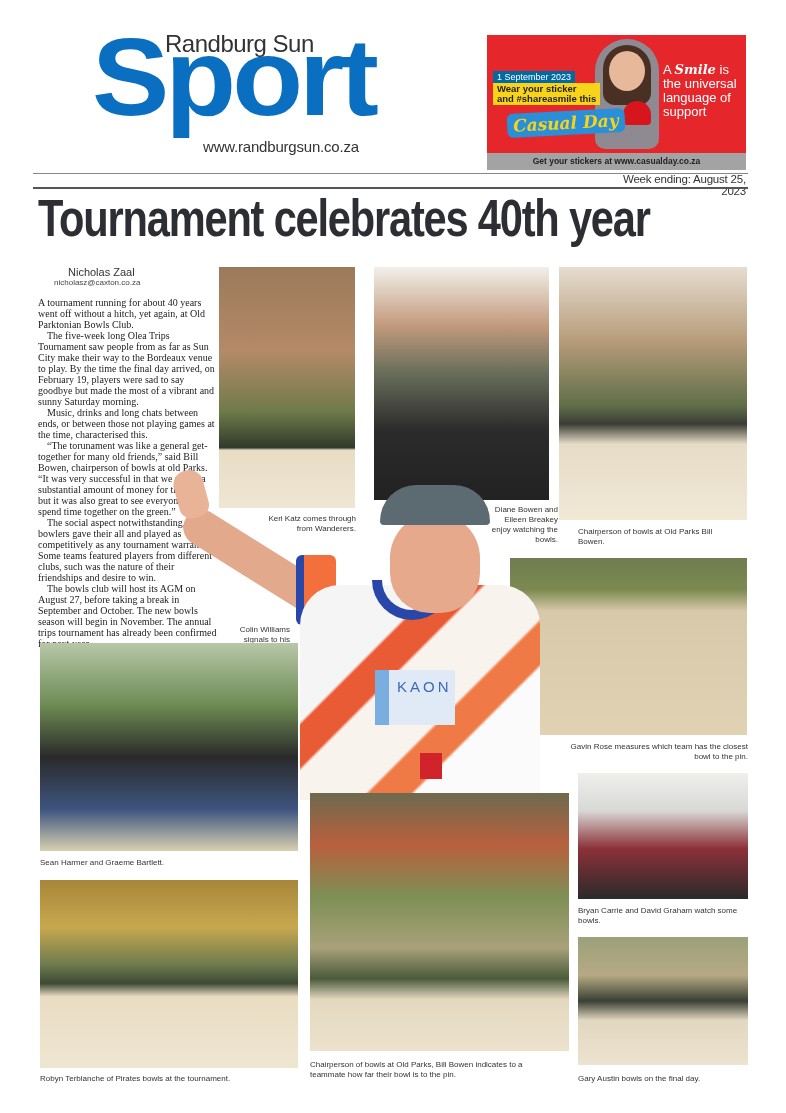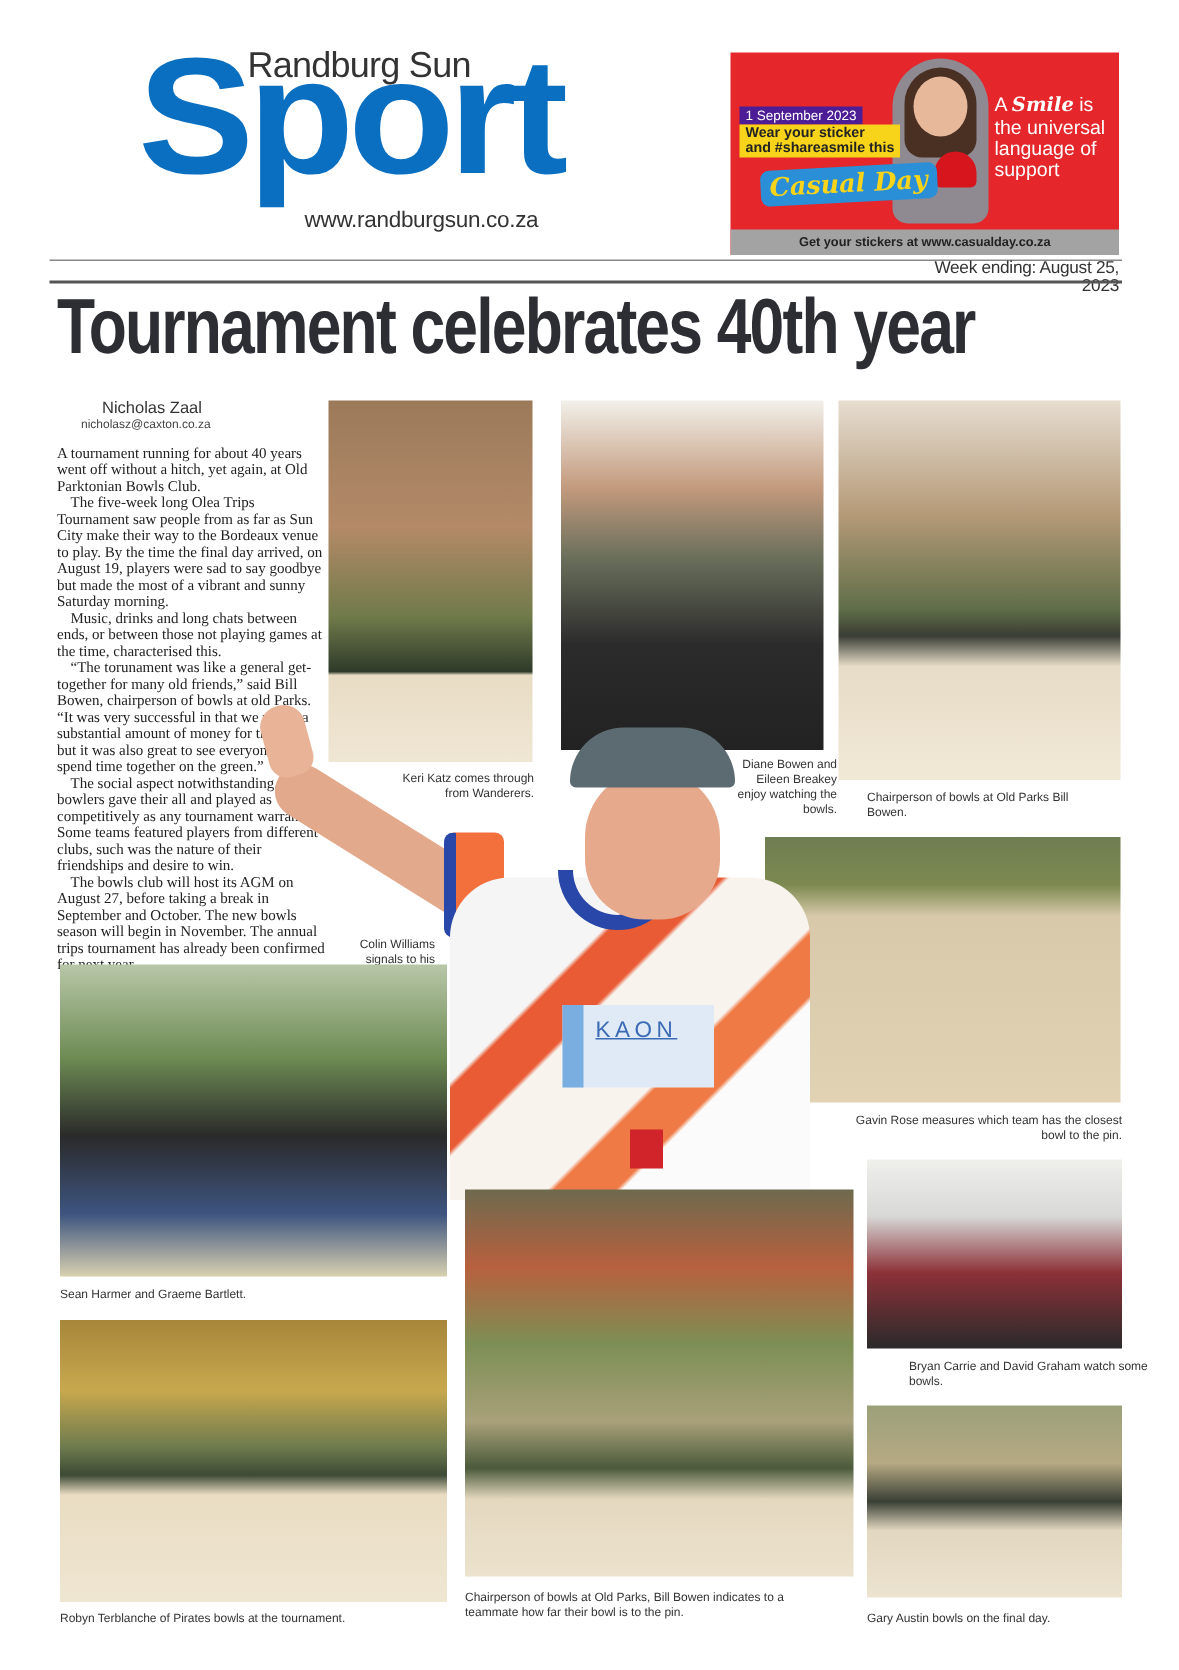--- a/index.html
+++ b/index.html
@@ -13,21 +13,21 @@
   .mast-sport { left: 92px; top: 22px; font-size: 116px; font-weight: bold; color: #0a6fc1; letter-spacing: -4px; line-height: 1; transform: scaleY(0.95); transform-origin: top left; }
   .mast-url { left: 203px; top: 138px; font-size: 15px; color: #333; letter-spacing: -0.2px; }
 
   
   .ad { left: 487px; top: 35px; width: 259px; height: 135px; background: #e5262a; overflow: hidden; }
   .ad-girl { left: 98px; top: 0; width: 85px; height: 118px; }
   .ad-girl .hood { position:absolute; left: 10px; top: 4px; width: 64px; height: 110px; background: #8f8a92; border-radius: 32px 32px 10px 10px; }
   .ad-girl .face { position:absolute; left: 24px; top: 16px; width: 36px; height: 40px; background: #e7b99a; border-radius: 50%; }
   .ad-girl .hair { position:absolute; left: 18px; top: 10px; width: 48px; height: 60px; background: #4a2f23; border-radius: 24px 24px 12px 12px; }
   .ad-girl .heart { position:absolute; left: 38px; top: 66px; width: 28px; height: 24px; background: #d7151d; border-radius: 14px 14px 4px 4px; }
-  .ad-date { left: 6px; top: 36px; background: #4c1d95; color: #fff; font-size: 9px; padding: 1px 4px; }
+  .ad-date { left: 6px; top: 36px; background: #0369a1; color: #fff; font-size: 9px; padding: 1px 4px; }
   .ad-wear { left: 6px; top: 48px; background: #f7d41a; color: #222; font-size: 9.5px; line-height: 10px; padding: 1px 4px; font-weight: bold; }
   .ad-casual { left: 20px; top: 76px; color: #f7d41a; font-family: "DejaVu Serif", serif; font-weight: bold; font-style: italic; font-size: 17px; background: #2a8fd6; padding: 2px 6px; border-radius: 6px; transform: rotate(-3deg); }
   .ad-smile { left: 176px; top: 28px; width: 80px; color: #fff; font-size: 13px; line-height: 14px; text-align: left; }
   .ad-smile b { font-family: "DejaVu Serif", serif; font-style: italic; }
   .ad-footer { left: 0; top: 118px; width: 259px; height: 17px; background: #a3a3a3; color: #222; font-size: 8.5px; font-weight: bold; text-align: center; line-height: 17px; }
 
   .rule-top { left: 33px; top: 173px; width: 715px; height: 1px; background: #888; }
   .week { left: 600px; top: 173px; width: 146px; font-size: 11.5px; color: #333; text-align: right; letter-spacing: -0.2px; }
   .rule-2 { left: 33px; top: 187px; width: 715px; height: 2px; background: #555; }
 
@@ -54,21 +54,21 @@
   .p-bowen2 { left: 310px; top: 793px; width: 259px; height: 258px; background: linear-gradient(180deg, #6d6a4e 0%, #b8603e 20%, #7d8f55 40%, #a9a17a 60%, #4a5a3a 72%, #e4d8bf 80%, #ece2cd 100%); }
   .p-bryan { left: 578px; top: 773px; width: 170px; height: 126px; background: linear-gradient(180deg, #efefec 0%, #d8d8d6 30%, #8c3138 60%, #2a2a2a 100%); }
   .p-gary { left: 578px; top: 937px; width: 170px; height: 128px; background: linear-gradient(180deg, #9ba17a 0%, #b6a983 30%, #3a4035 50%, #e2d7c0 65%, #ece3d0 100%); }
 
   
   .colin { left: 300px; top: 485px; width: 240px; height: 315px; }
   .colin .shirt { position:absolute; left: 0; top: 100px; width: 240px; height: 215px; background: linear-gradient(135deg, #f5f5f5 0%, #f5f5f5 30%, #e95b34 31%, #e95b34 40%, #f9f3ee 41%, #f9f3ee 60%, #f07a45 61%, #f07a45 70%, #fbfbfb 71%); border-radius: 40px 40px 0 0; }
   .colin .collar { position:absolute; left: 72px; top: 95px; width: 80px; height: 40px; border: 10px solid #2847a8; border-top: none; border-radius: 0 0 40px 40px; }
   .colin .head { position:absolute; left: 90px; top: 28px; width: 90px; height: 100px; background: #e6a98c; border-radius: 45px 45px 40px 40px; }
   .colin .cap { position:absolute; left: 80px; top: 0; width: 110px; height: 40px; background: #5c6b72; border-radius: 55px 55px 6px 6px; }
-  .colin .logo { position:absolute; left: 75px; top: 185px; width: 101px; height: 55px; background: #dfeaf6; border-left: 14px solid #7aaee0; color: #3c6bb5; font-size: 15px; letter-spacing: 3px; padding: 8px 16px 0 8px; text-decoration: underline; }
+  .colin .logo { position:absolute; left: 75px; top: 185px; width: 80px; height: 55px; background: #dfeaf6; border-left: 14px solid #7aaee0; color: #3c6bb5; font-size: 15px; letter-spacing: 3px; padding: 8px 16px 0 8px; }
   .colin .cup { position:absolute; left: 120px; top: 268px; width: 22px; height: 26px; background: #d0232a; }
   .colin-arm { left: 176px; top: 470px; width: 165px; height: 120px; }
   .colin-arm .arm { position:absolute; left: 10px; top: 30px; width: 170px; height: 36px; background: #e3a98c; border-radius: 18px; transform: rotate(32deg); transform-origin: left center; }
   .colin-arm .hand { position:absolute; left: 0; top: 0; width: 30px; height: 48px; background: #e8b396; border-radius: 14px 14px 12px 12px; transform: rotate(-15deg); }
   .colin-arm .sleeve { position:absolute; left: 120px; top: 85px; width: 40px; height: 70px; background: #f3703c; border-left: 8px solid #2847a8; border-radius: 6px; }
 </style>
 </head>
 <body>
 
 <div class="abs mast-sport">Sport</div>
@@ -95,21 +95,21 @@
 <div class="abs rule-top"></div>
 <div class="abs week">Week ending: August 25, 2023</div>
 <div class="abs rule-2"></div>
 
 <h1 class="abs headline">Tournament celebrates 40th year</h1>
 
 <div class="abs byline-name">Nicholas Zaal</div>
 <div class="abs byline-email">nicholasz@caxton.co.za</div>
 <div class="abs article">
   <p class="first">A tournament running for about 40 years went off without a hitch, yet again, at Old Parktonian Bowls Club.</p>
-  <p>The five-week long Olea Trips Tournament saw people from as far as Sun City make their way to the Bordeaux venue to play. By the time the final day arrived, on August 19, players were sad to say goodbye but made the most of a vibrant and sunny Saturday morning.</p>
+  <p>The five-week long Olea Trips Tournament saw people from as far as Sun City make their way to the Bordeaux venue to play. By the time the final day arrived, on February 19, players were sad to say goodbye but made the most of a vibrant and sunny Saturday morning.</p>
   <p>Music, drinks and long chats between ends, or between those not playing games at the time, characterised this.</p>
   <p>“The torunament was like a general get-together for many old friends,” said Bill Bowen, chairperson of bowls at old Parks. “It was very successful in that we raised a substantial amount of money for the club, but it was also great to see everyone and spend time together on the green.”</p>
   <p>The social aspect notwithstanding, bowlers gave their all and played as competitively as any tournament warrants. Some teams featured players from different clubs, such was the nature of their friendships and desire to win.</p>
   <p>The bowls club will host its AGM on August 27, before taking a break in September and October. The new bowls season will begin in November. The annual trips tournament has already been confirmed for next year.</p>
 </div>
 
 <div class="photo p-keri"></div>
 <div class="caption right" style="left:268px; top:514px; width:88px;">Keri Katz comes through from Wanderers.</div>
 
 <div class="photo p-diane"></div>
@@ -139,16 +139,16 @@
 <div class="photo p-sean"></div>
 <div class="caption" style="left:40px; top:858px; width:258px;">Sean Harmer and Graeme Bartlett.</div>
 
 <div class="photo p-robyn"></div>
 <div class="caption" style="left:40px; top:1074px; width:258px;">Robyn Terblanche of Pirates bowls at the tournament.</div>
 
 <div class="photo p-bowen2"></div>
 <div class="caption" style="left:310px; top:1060px; width:245px;">Chairperson of bowls at Old Parks, Bill Bowen indicates to a teammate how far their bowl is to the pin.</div>
 
 <div class="photo p-bryan"></div>
-<div class="caption" style="left:578px; top:906px; width:172px;margin-left:28px;">Bryan Carrie and David Graham watch some bowls.</div>
+<div class="caption" style="left:578px; top:906px; width:172px;">Bryan Carrie and David Graham watch some bowls.</div>
 
 <div class="photo p-gary"></div>
 <div class="caption" style="left:578px; top:1074px; width:172px;">Gary Austin bowls on the final day.</div>
 
 </body></html>

